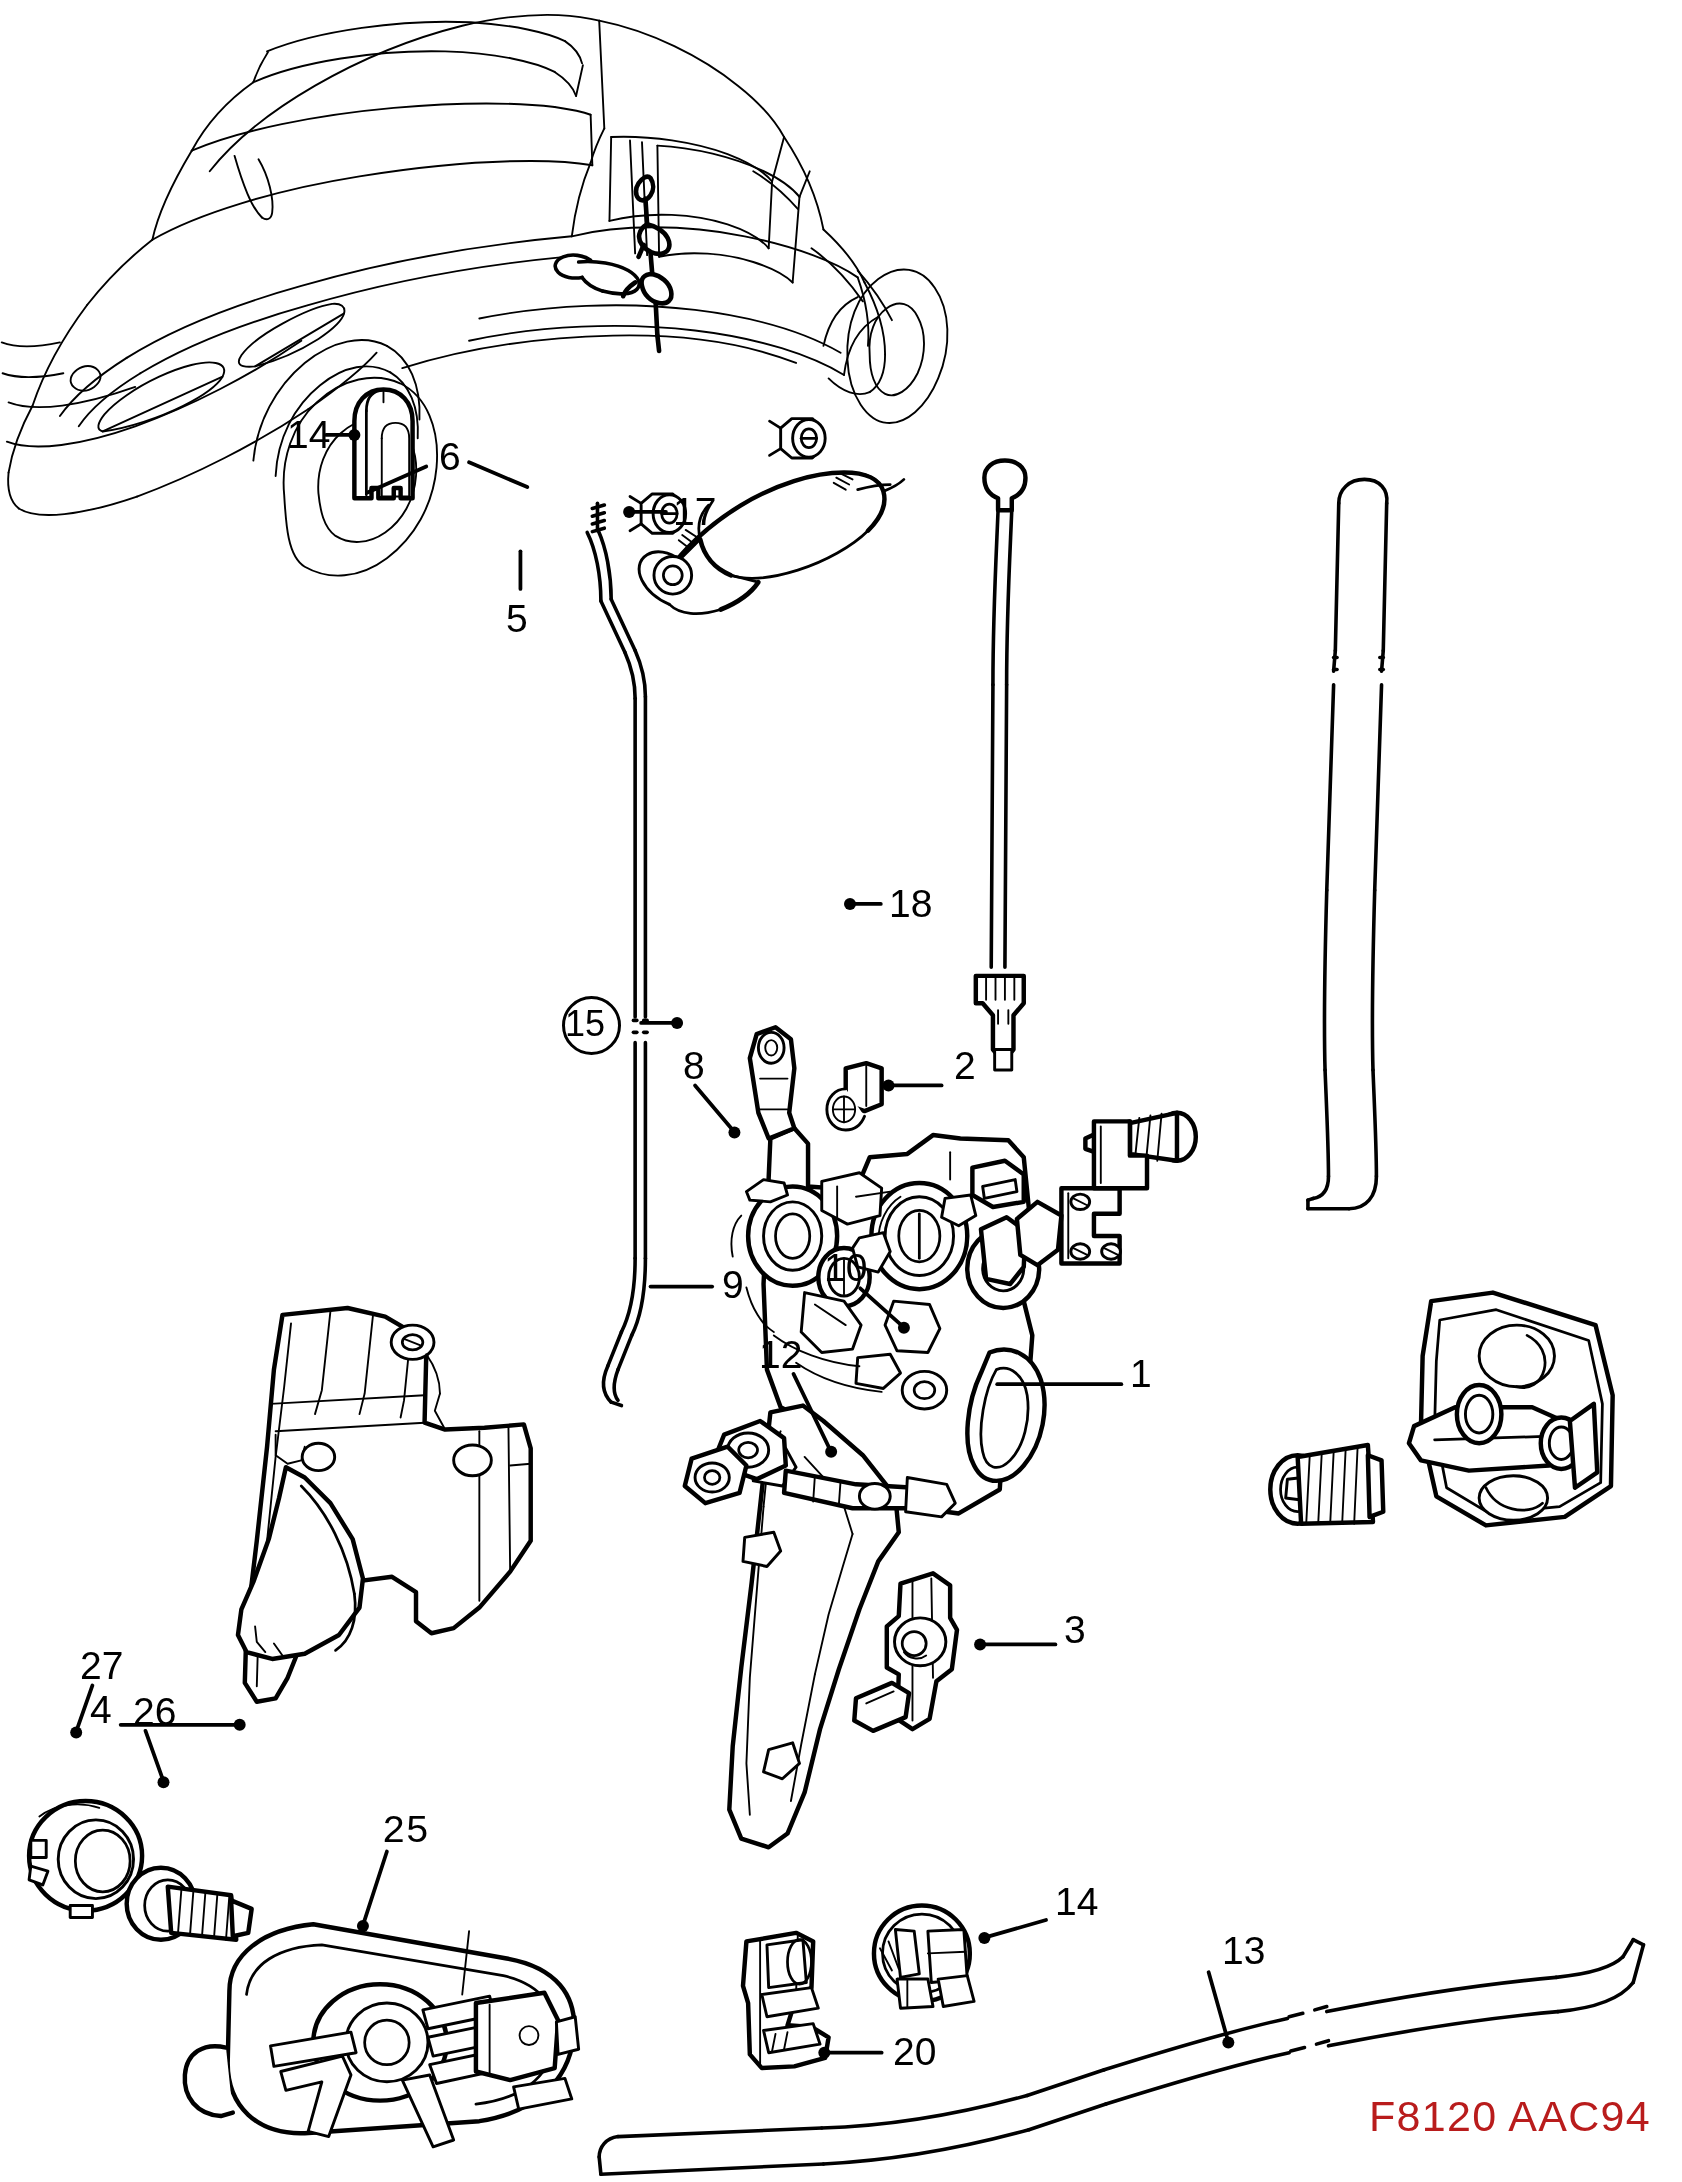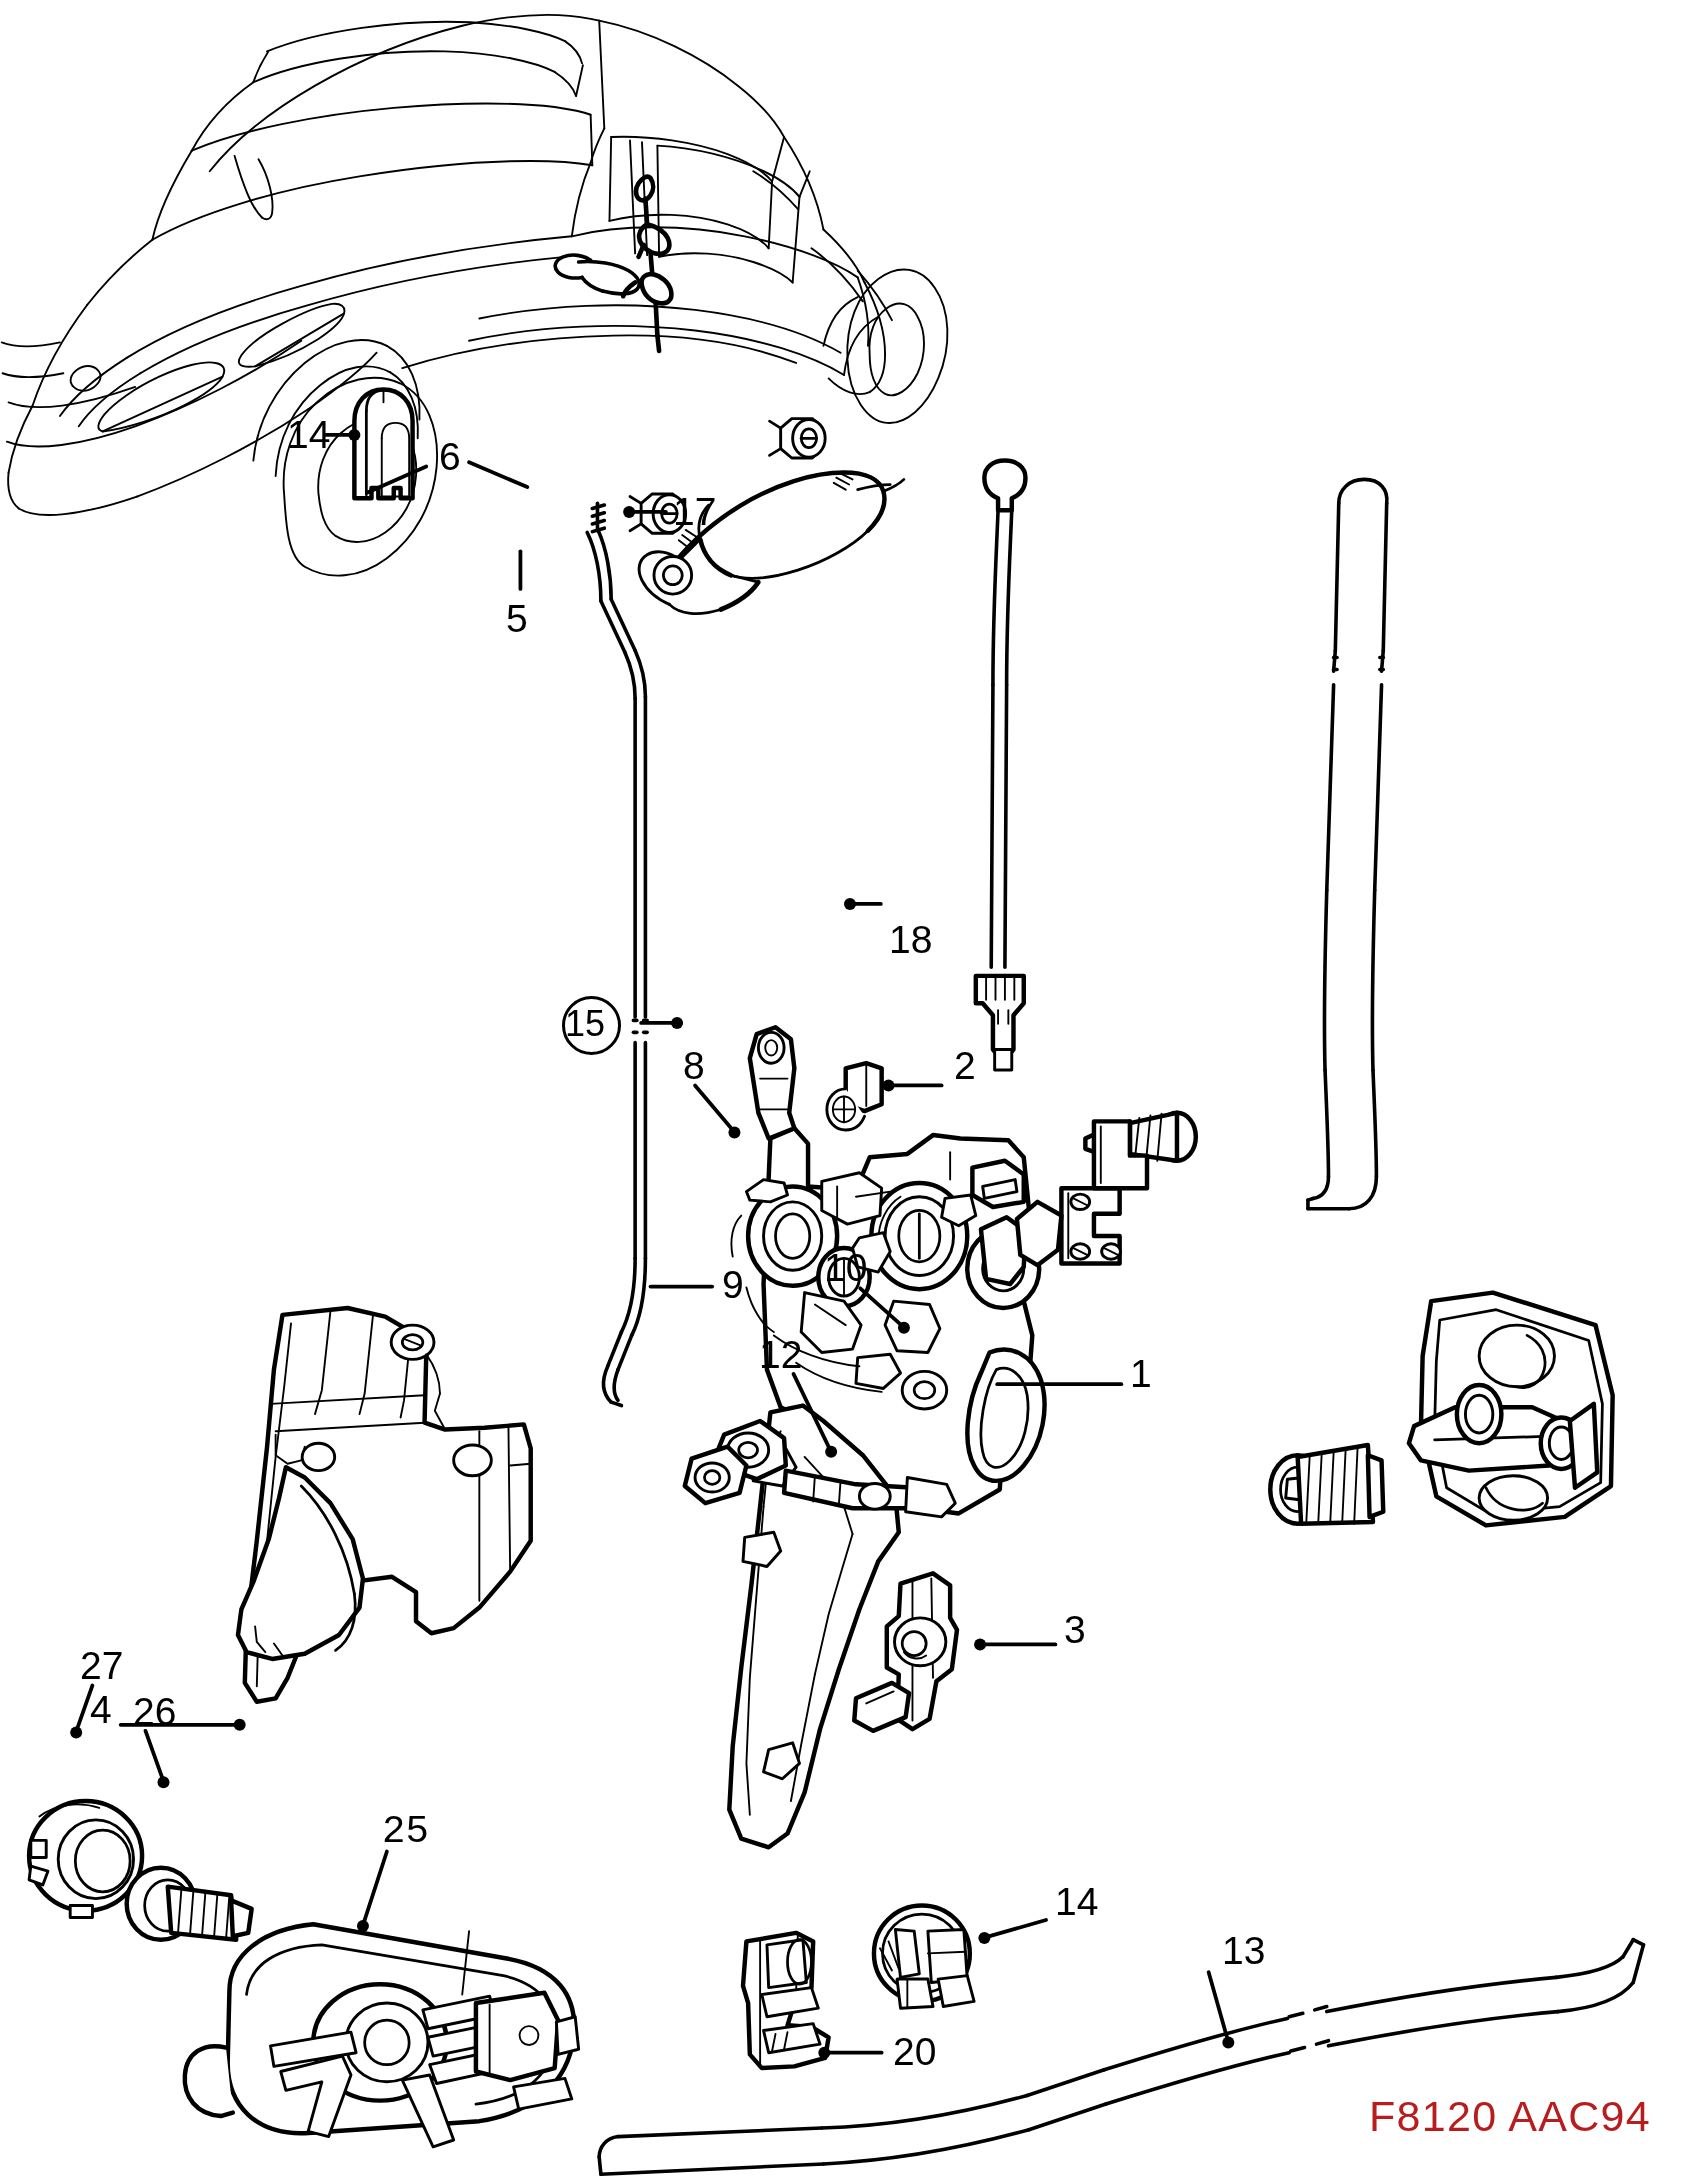--- a/index.html
+++ b/index.html
@@ -671,21 +671,21 @@
   <div class="callout" style="left:439px;  top:437px;">6</div>
   <div class="callout" style="left:683px;  top:1046px;">8</div>
   <div class="callout" style="left:722px;  top:1265px;">9</div>
   <div class="callout" style="left:824px;  top:1248px;">10</div>
   <div class="callout" style="left:759px;  top:1335px;">12</div>
   <div class="callout" style="left:1190px; top:1931px;margin-left:32px;">13</div>
   <div class="callout" style="left:1055px; top:1882px;">14</div>
   <div class="callout circled" style="left:562px; top:996px;">15</div>
   <div class="callout" style="left:287px;  top:415px;">14</div>
   <div class="callout" style="left:673px;  top:492px;">17</div>
-  <div class="callout" style="left:889px; top:884px;margin-top:36px;">18</div>
+  <div class="callout" style="left:889px; top:884px;">18</div>
   <div class="callout" style="left:893px; top:2032px;">20</div>
   <div class="callout" style="left:382px;  top:1813px;font-family:Liberation Mono, monospace;">25</div>
   <div class="callout" style="left:133px;  top:1692px;">26</div>
   <div class="callout" style="left:80px;   top:1646px;">27</div>
 
   <div id="figcode">F8120 AAC94</div>
 
 </div>
 
 

